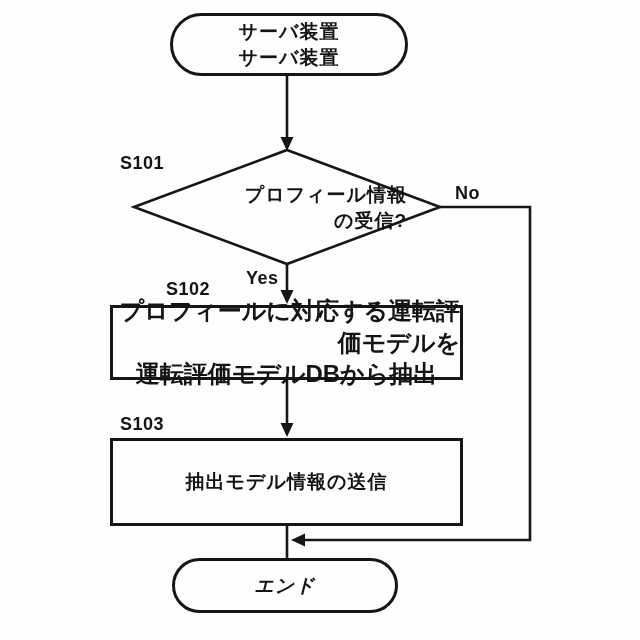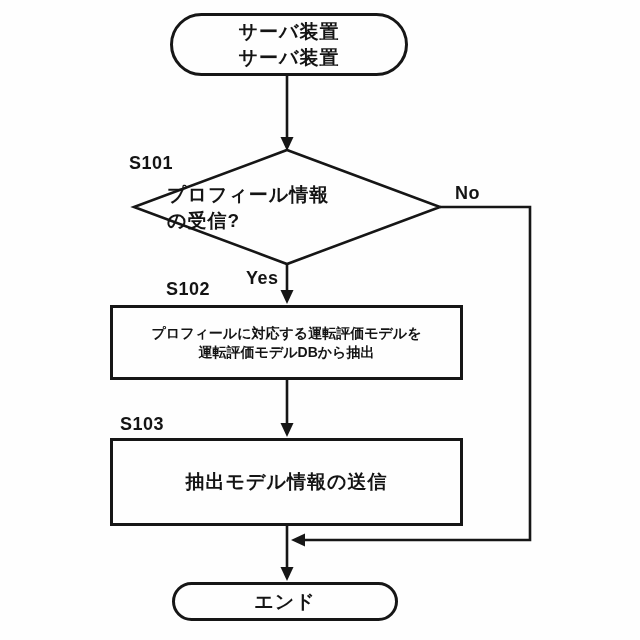--- a/index.html
+++ b/index.html
@@ -36,21 +36,21 @@
     line-height: 1.32;
     letter-spacing: 1px;
   }
   .stadium {
     border-radius: 999px;
   }
   .node-text {
     position: absolute;
     display: flex;
     flex-direction: column;
-    align-items: flex-start;
+    align-items: flex-end;
     justify-content: center;
     text-align: center;
     font-size: 19px;
     font-weight: 600;
     line-height: 1.35;
     letter-spacing: 1px;
   }
   .flow-label {
     position: absolute;
     font-size: 18px;
@@ -101,33 +101,33 @@
   <div class="node stadium" style="left:170px; top:13px; width:238px; height:63px;">
     <div>サーバ装置</div>
     <div>サーバ装置</div>
   </div>
 
   <div class="node-text" style="left:167px; top:178px; width:240px; height:60px;">
     <div>プロフィール情報</div>
     <div>の受信?</div>
   </div>
 
-  <div class="flow-label" style="left:129px; top:153px;">S101</div>
+  <div class="flow-label" style="left:120px; top:153px;">S101</div>
   <div class="flow-label" style="left:118px; top:279px;margin-left:48px;">S102</div>
   <div class="flow-label" style="left:120px; top:414px;">S103</div>
 
   <div class="flow-label" style="left:455px; top:183px;text-align:center;">No</div>
   <div class="flow-label" style="left:246px; top:268px;">Yes</div>
 
-  <div class="node" style="left:110px; top:305px; width:353px; height:75px; font-size:14px; letter-spacing:0;">
+  <div class="node" style="left:110px; top:305px; width:353px; height:75px; font-size:24px; letter-spacing:0;">
     <div>プロフィールに対応する運転評価モデルを</div>
     <div>運転評価モデルDBから抽出</div>
   </div>
 
   <div class="node" style="left:110px; top:438px; width:353px; height:88px;">
     <div>抽出モデル情報の送信</div>
   </div>
 
-  <div class="node stadium" style="left:172px; top:582px; width:226px; height:39px;">
+  <div class="node stadium" style="left:172px; top:558px; width:226px; height:55px;font-style:italic;">
     <div>エンド</div>
   </div>
 
 </div>
 
 </body></html>

